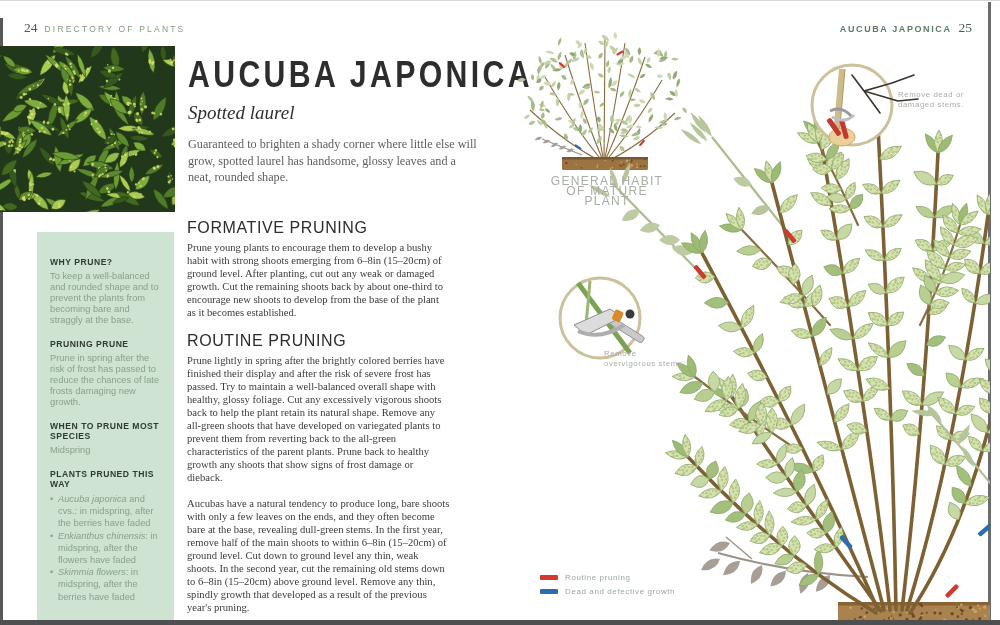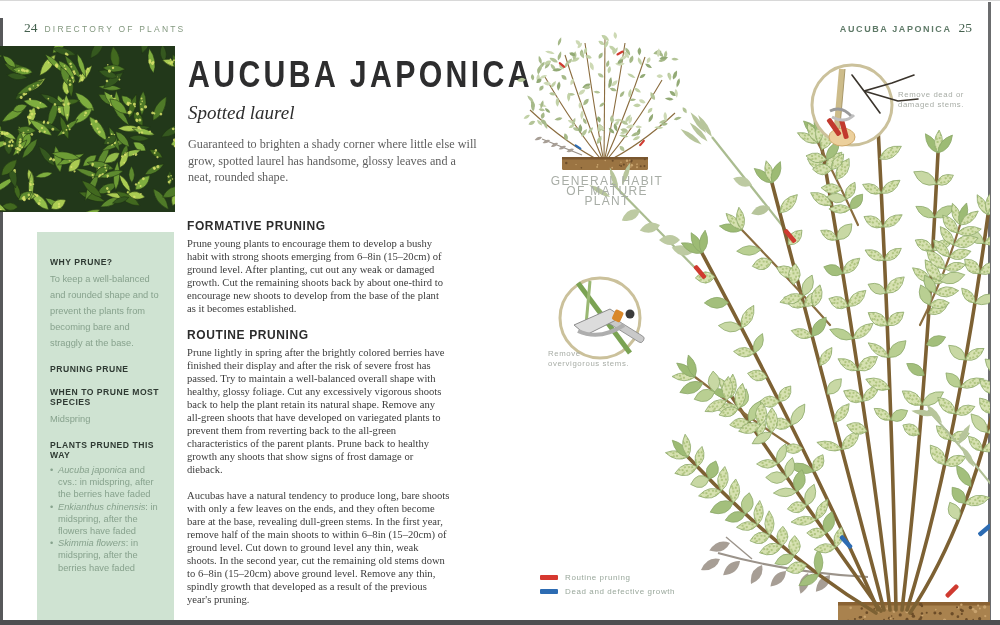--- a/index.html
+++ b/index.html
@@ -27,42 +27,42 @@
   .main-title{font-size:36px;font-weight:700;color:#2d2d2e;letter-spacing:4px;
               transform:scaleX(0.84);transform-origin:left top;white-space:nowrap;}
   .subtitle{font-family:"Liberation Serif",serif;font-style:italic;font-size:19px;
             color:#2e2e2e;margin-top:6px;}
   .intro{font-family:"Liberation Serif",serif;font-size:12.2px;line-height:16.5px;
          color:#5e5e5e;margin-top:12px;width:292px;}
 
   
   .main-col{position:absolute;left:187px;top:219px;width:263px;}
   .section{margin-bottom:13px;}
-  .section-heading{font-size:12px;font-weight:700;letter-spacing:0.6px;color:#2c2c2c;margin-bottom:4px;}
+  .section-heading{font-size:16px;font-weight:400;letter-spacing:0.6px;color:#2c2c2c;margin-bottom:4px;}
   .section-body{font-family:"Liberation Serif",serif;font-size:10.6px;line-height:13px;color:#3b3b3b;}
 
   
   .sidebar{position:absolute;left:37px;top:232px;width:137px;height:394px;
            background:#cfe3d2;box-sizing:border-box;padding:25px 12px 10px 13px;z-index:6;}
   .sb-section{margin-bottom:13px;}
   .sb-heading{font-size:8.6px;font-weight:700;letter-spacing:0.5px;color:#2f3a33;margin-bottom:4px;}
-  .sb-body{font-size:9.3px;line-height:16px;color:#87a28d;}
+  .sb-body{font-size:9.3px;line-height:11px;color:#87a28d;}
   .sb-list{margin:0;padding:0;list-style:none;}
   .sb-list li{font-size:9.3px;line-height:12.2px;color:#87a28d;padding-left:8px;position:relative;}
   .sb-list li::before{content:"\2022";position:absolute;left:0;top:0;color:#87a28d;}
   .sb-list em{font-style:italic;}
 
   
   .art{position:absolute;left:490px;top:25px;width:500px;height:600px;z-index:2;}
 
   .caption{position:absolute;left:545px;top:176px;width:124px;text-align:center;
            font-size:12px;letter-spacing:1.3px;line-height:10px;color:#a8ada6;z-index:7;}
   .callout{position:absolute;font-size:7.8px;letter-spacing:0.6px;line-height:10px;color:#a8ada6;z-index:7;}
   .callout-dead{left:898px;top:90px;width:90px;}
-  .callout-vigorous{left:548px;top:349px;width:84px;}
+  .callout-vigorous{left:604px;top:349px;width:84px;}
 
   
   .legend{position:absolute;left:540px;top:573px;z-index:8;}
   .legend-row{display:flex;align-items:center;margin-bottom:5px;}
   .legend-swatch{width:18px;height:5px;border-radius:1px;margin-right:7px;}
   .legend-swatch.red{background:#d6382f;}
   .legend-swatch.blue{background:#2d6cb3;}
   .legend-label{font-size:8px;letter-spacing:0.6px;color:#9aa89c;}
 </style>
 </head>
@@ -768,20 +768,21 @@
     </div>
   </div>
 
   <div class="sidebar">
     <div class="sb-section">
       <div class="sb-heading">WHY PRUNE?</div>
       <div class="sb-body">To keep a well-balanced and rounded shape and to prevent the plants from becoming bare and straggly at the base.</div>
     </div>
     <div class="sb-section">
       <div class="sb-heading">PRUNING PRUNE</div>
+      <div class="sb-body">Prune in spring after the risk of frost has passed to reduce the chances of late frosts damaging new growth.</div>
     </div>
     <div class="sb-section">
       <div class="sb-heading">WHEN TO PRUNE MOST SPECIES</div>
       <div class="sb-body">Midspring</div>
     </div>
     <div class="sb-section">
       <div class="sb-heading">PLANTS PRUNED THIS WAY</div>
       <ul class="sb-list" id="plants-list">
           <li><em>Aucuba japonica</em> and cvs.: in midspring, after the berries have faded</li>
           <li><em>Enkianthus chinensis</em>: in midspring, after the flowers have faded</li>

